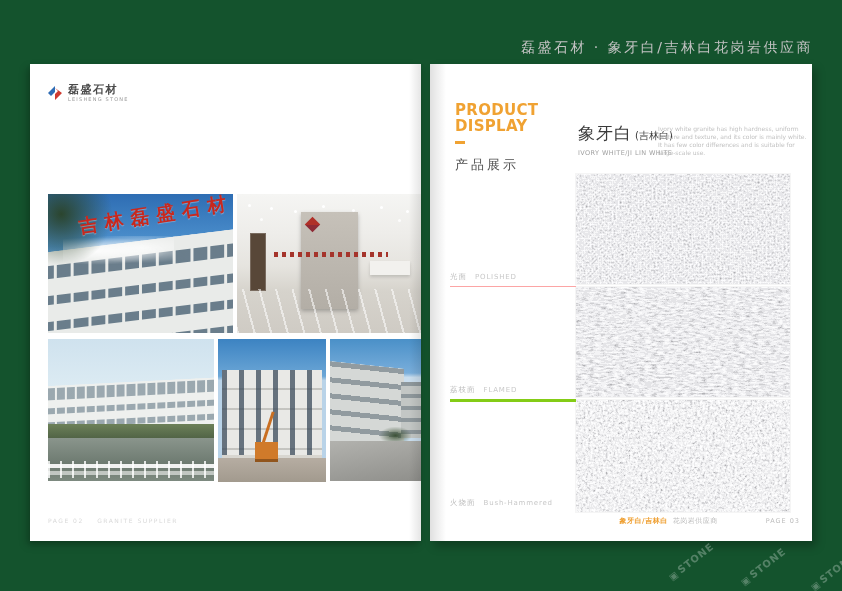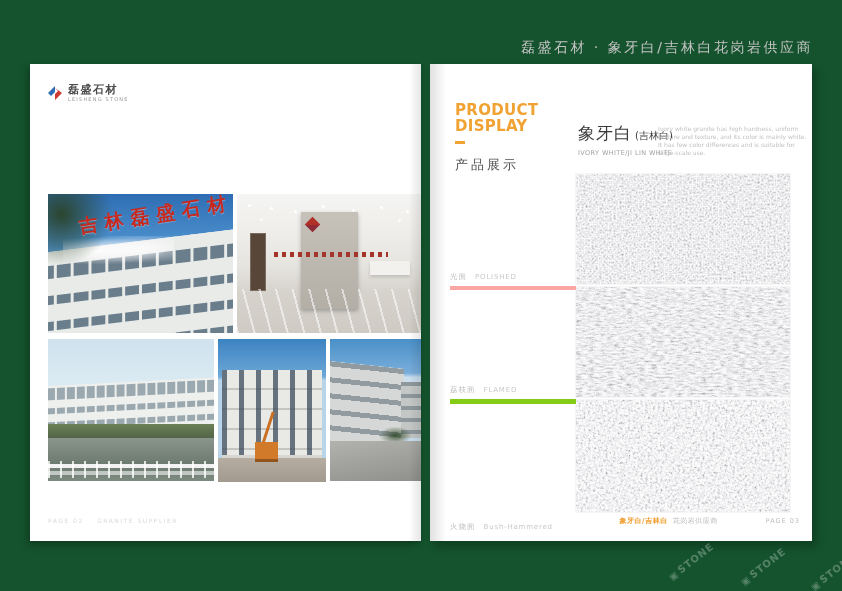--- a/index.html
+++ b/index.html
@@ -148,23 +148,23 @@
   .sample { position:absolute; left:146px; width:214px; box-shadow:0 0 0 1px rgba(0,0,0,0.04); }
   .sample svg { display:block; }
   .sample-1 { top:110px; height:110px; }
   .sample-2 { top:223px; height:110px; }
   .sample-3 { top:336px; height:112px; }
 
   .sample-label { position:absolute; left:20px; width:126px; height:15px; }
   .sample-label .lbl { position:absolute; left:0; bottom:3px; white-space:nowrap; }
   .sl-cn { font-size:7.5px; color:#bdbdbd; letter-spacing:1px; }
   .sl-en { font-size:7px; color:#c8c8c8; letter-spacing:0.8px; margin-left:3px; }
-  .label-1 { top:207px; border-bottom:4px solid #fca5a5; }
-  .label-2 { top:320px; border-bottom:5px solid #84cc16; }
-  .label-3 { top:433px;margin-top:24px; }
+  .label-1 { top:207px; border-bottom:1px solid #fca5a5; }
+  .label-2 { top:320px; border-bottom:3px solid #84cc16; }
+  .label-3 { top:433px; }
 
   
   .wm { position:absolute; color:rgba(255,255,255,0.28); transform:rotate(-38deg);
         font-size:10px; font-weight:bold; letter-spacing:1px; white-space:nowrap; }
   .wm .wm-ico { font-size:9px; margin-right:2px; }
   .wm-1 { left:664px; top:556px; }
   .wm-2 { left:736px; top:561px; }
   .wm-3 { left:806px; top:566px; }
 </style>
 </head>

